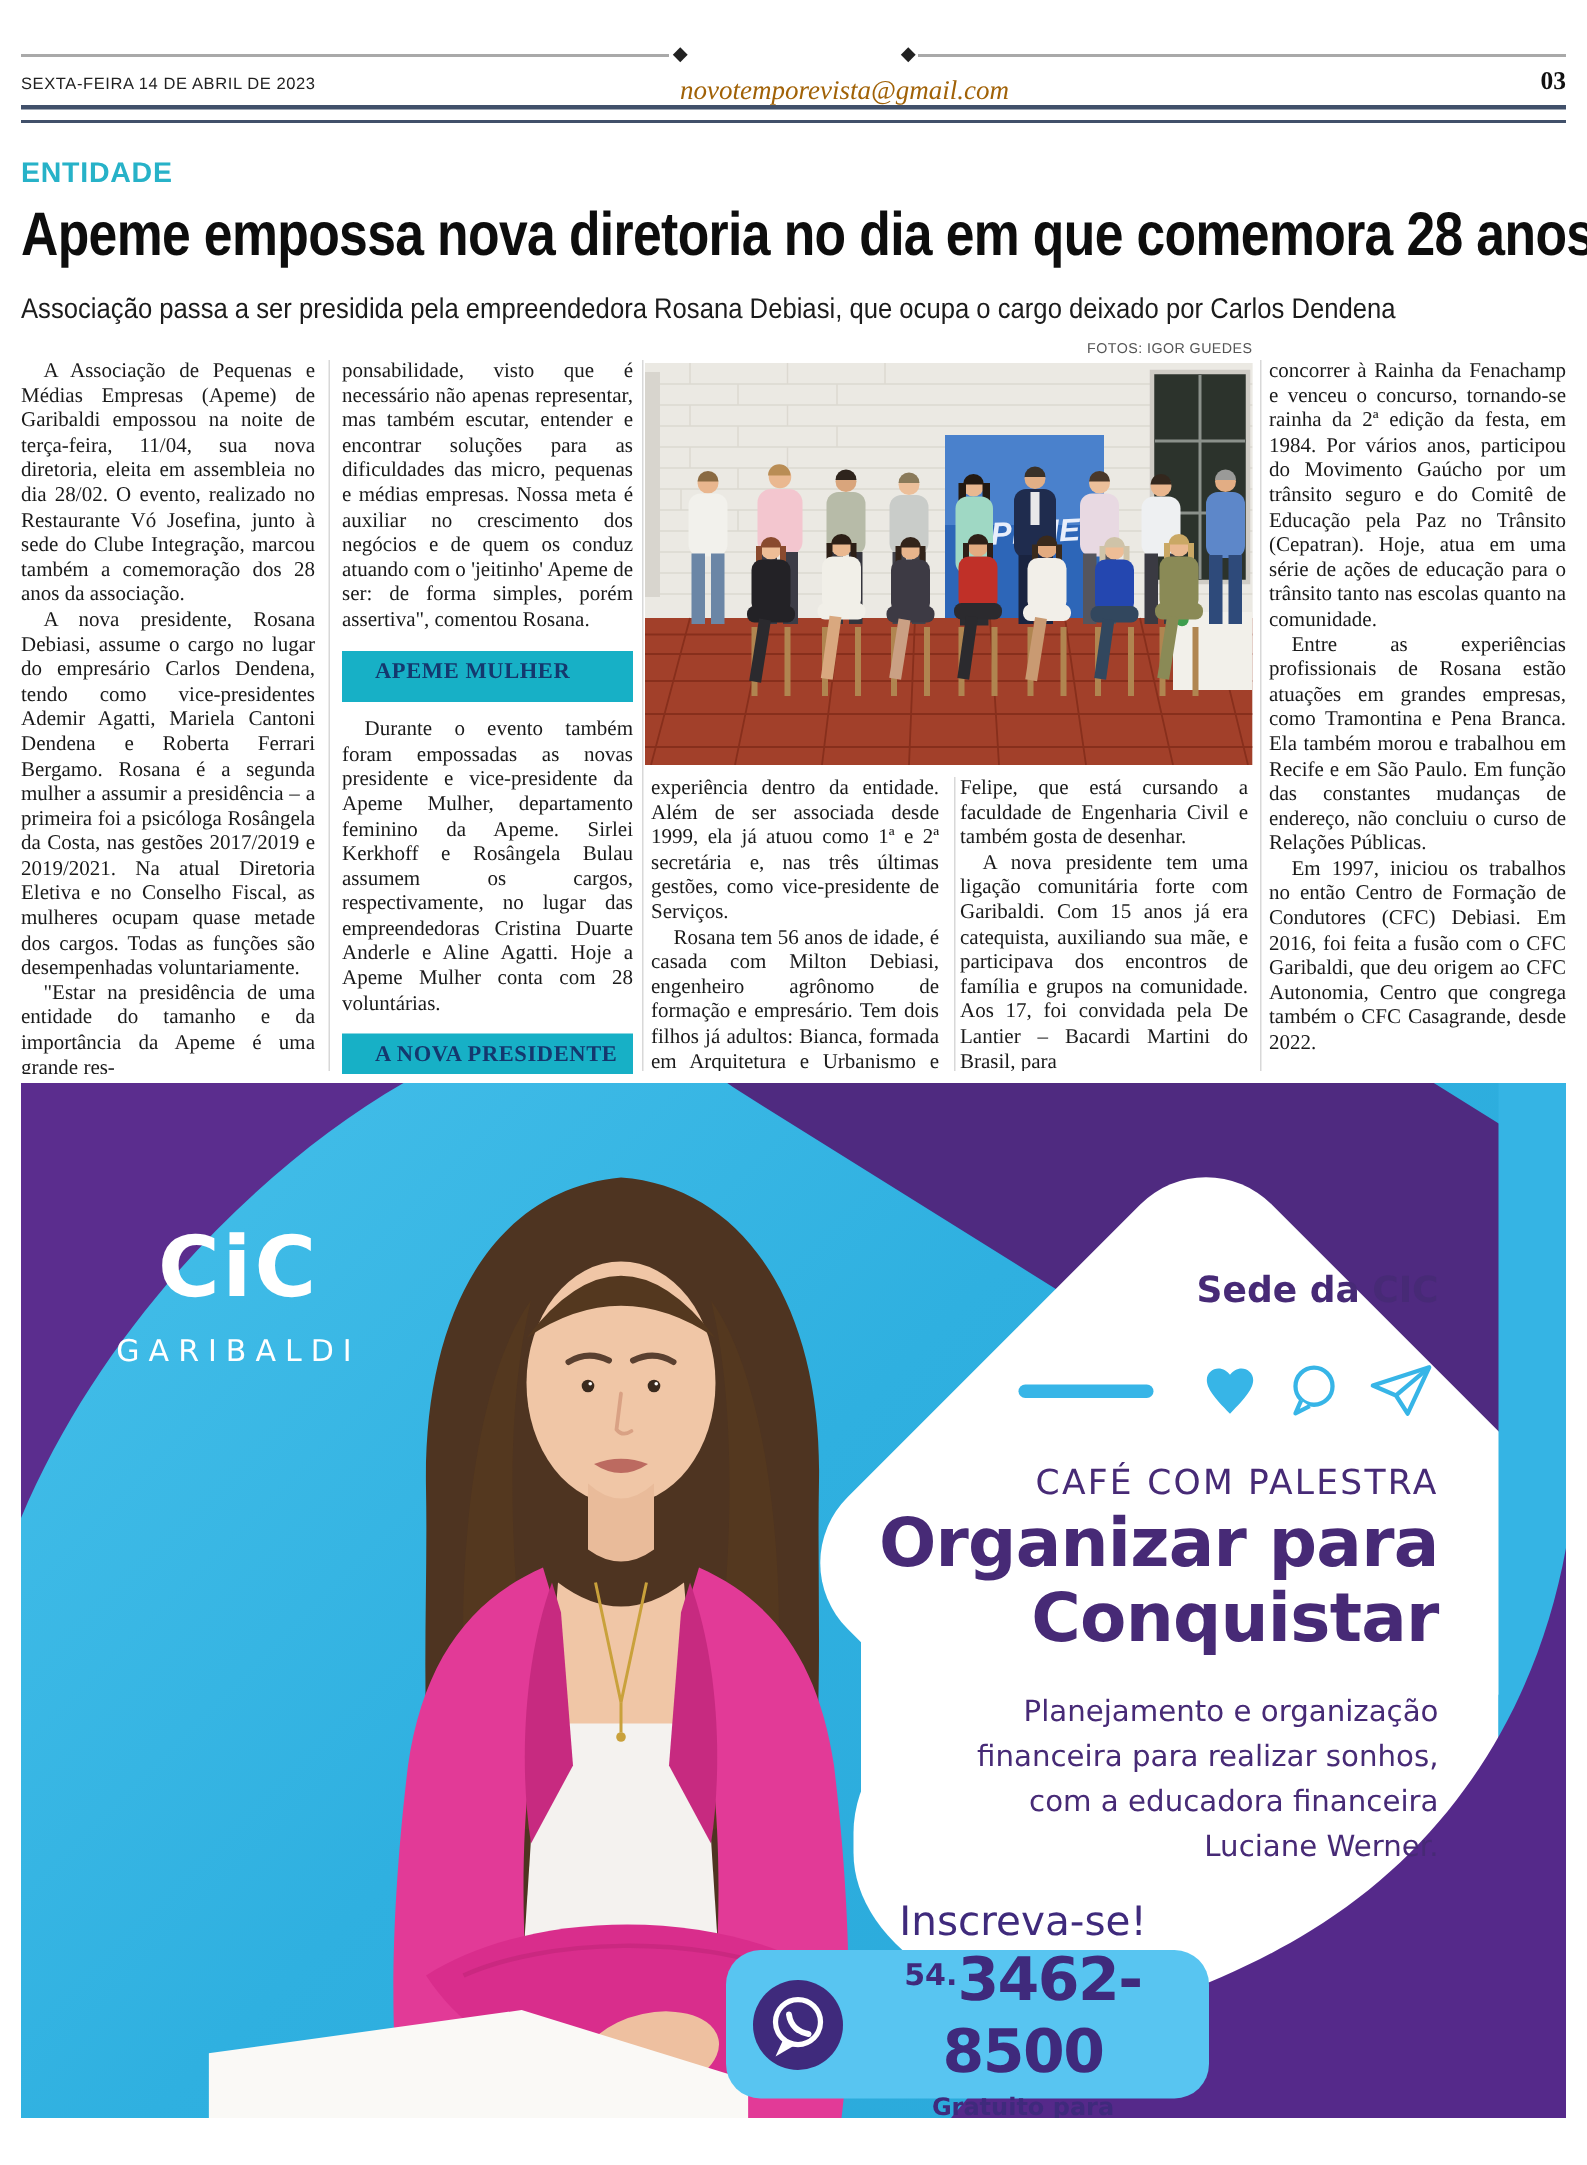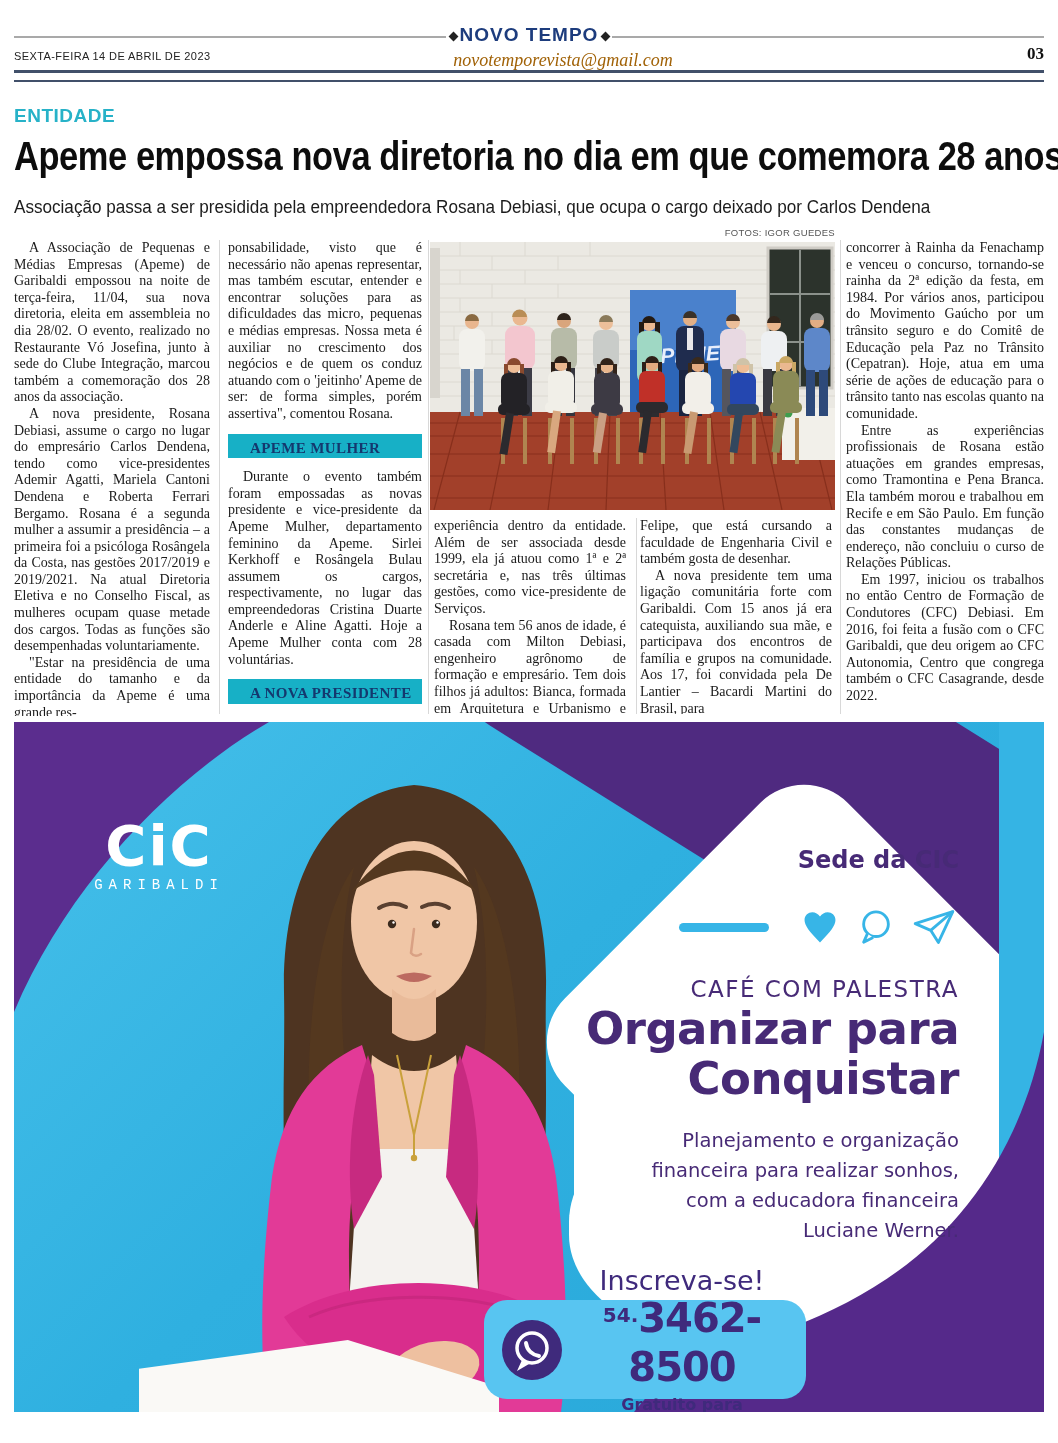--- a/index.html
+++ b/index.html
@@ -29,21 +29,21 @@
             transform:scaleX(.84);transform-origin:0 50%;letter-spacing:-.5px;}
   .subheadline{position:absolute;top:196px;left:14px;font-family:"Liberation Sans",sans-serif;
                font-size:19px;color:#1c1c1c;white-space:nowrap;transform:scaleX(.9);transform-origin:0 50%;}
   
   .col{position:absolute;top:240px;width:196px;height:476px;overflow:hidden;
        font-size:14px;line-height:16.6px;text-align:justify;}
   .col p{margin:0;text-indent:15px;}
   .col p.cont{text-indent:0;}
   .col p + p{margin-top:0;}
   .colbox{background:#17b0c6;color:#14386e;font-weight:bold;font-size:15px;
-          padding:6px 4px 2px 22px;margin:11px 0;letter-spacing:.4px;}
+          padding:6px 4px 12px 22px;margin:11px 0;letter-spacing:.4px;}
   .vsep{position:absolute;width:1px;background:#d8d8d8;top:240px;height:474px;}
   
   .photo-credit{position:absolute;top:227px;left:630px;width:205px;text-align:right;
                 font-family:"Liberation Sans",sans-serif;font-size:9.5px;color:#555;letter-spacing:.3px;}
   .photo{position:absolute;top:242px;left:430px;width:405px;height:268px;background:#e9e7e2;}
   
   .ad{position:absolute;left:14px;top:722px;width:1030px;height:690px;overflow:hidden;
       background:linear-gradient(135deg,#46c0ea 0%,#2fb0e0 45%,#28a6d8 100%);
       font-family:"DejaVu Sans",sans-serif;}
   .ad svg{display:block;}
@@ -56,21 +56,21 @@
               border-radius:60px;z-index:2;}
   .white-blob{position:absolute;left:555px;top:370px;width:430px;height:260px;background:#fff;
               border-radius:50% 50% 45% 45%;z-index:2;}
   .cyan-stripe{position:absolute;left:985px;top:0;width:45px;height:460px;background:#35b4e4;z-index:3;}
   .purple-br{position:absolute;right:0;bottom:0;z-index:3;}
   .woman-svg{position:absolute;left:120px;top:35px;z-index:4;}
   .desk{position:absolute;left:125px;top:618px;width:360px;height:72px;background:#faf9f6;
         clip-path:polygon(0 40%,58% 0,100% 65%,100% 100%,0 100%);z-index:5;}
   .cic-logo{position:absolute;left:55px;top:95px;width:180px;text-align:center;color:#fff;z-index:6;}
   .cic-word{font-weight:bold;font-size:56px;line-height:58px;letter-spacing:2px;}
-  .cic-sub{font-size:14px;letter-spacing:6px;margin-top:2px;font-family:Liberation Mono, monospace;}
+  .cic-sub{font-size:20px;letter-spacing:6px;margin-top:13px;}
   .ad-right{position:absolute;right:85px;top:120px;width:430px;text-align:right;z-index:6;color:#472a76;}
   .ad-datetime{font-weight:bold;font-size:34px;letter-spacing:.5px;}
   .ad-location{font-weight:bold;font-size:24px;margin-top:4px;}
   .ad-icons{margin:34px 4px 30px 0;display:flex;justify-content:flex-end;align-items:center;gap:18px;}
   .icon-line{width:90px;height:9px;border-radius:5px;background:#37b5e7;margin-right:14px;}
   .ad-kicker{font-size:23px;letter-spacing:1.5px;margin-bottom:2px;}
   .ad-title{font-weight:bold;font-size:45px;line-height:50px;letter-spacing:-.5px;}
   .ad-desc{margin-top:22px;font-size:19.5px;line-height:30px;}
   .cta-card{position:absolute;left:470px;top:578px;width:322px;height:99px;background:#58c5f1;
             border-radius:23px;z-index:7;display:flex;align-items:center;}
@@ -84,21 +84,20 @@
 </style>
 </head>
 <body>
 
 <div class="page">
 
   <div class="mast-line l"></div>
   <div class="mast-line r"></div>
   <div class="mast-diamond" style="left:450px"></div>
   <div class="mast-diamond" style="left:602px"></div>
-  <div class="masthead">NOVO TEMPO</div>
   <div class="mast-email">novotemporevista@gmail.com</div>
   <div class="mast-date">SEXTA-FEIRA 14 DE ABRIL DE 2023</div>
   <div class="mast-page">03</div>
   <div class="double-rule"></div>
 
   <div class="section-label">ENTIDADE</div>
   <div class="headline">Apeme empossa nova diretoria no dia em que comemora 28 anos</div>
   <div class="subheadline">Associação passa a ser presidida pela empreendedora Rosana Debiasi, que ocupa o cargo deixado por Carlos Dendena</div>
 
   <div class="vsep" style="left:219px"></div>

